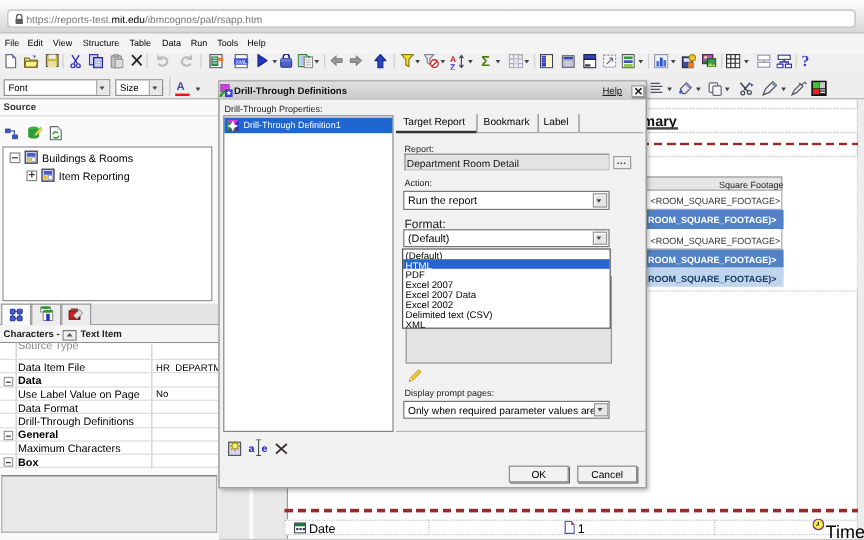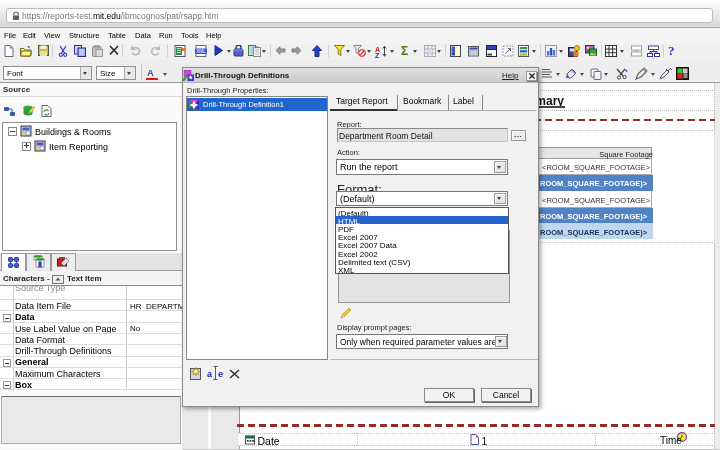--- a/index.html
+++ b/index.html
@@ -308,21 +308,21 @@
 <div class="a" style="left:257.5px;top:434.5px;font-size:10.5px;color:#000">Date</div>
 <svg class="a" style="left:469.5px;top:433.5px" width="9" height="11" viewBox="0 0 9 11">
     <path d="M1 0.5h5l2.5 3v7H1z" fill="#fff" stroke="#55a"></path>
     <path d="M6 0.5l2.5 3H6z" fill="#d44"></path>
   </svg>
 <div class="a" style="left:481.5px;top:434.5px;font-size:10.5px;color:#000">1</div>
 <svg class="a" style="left:677px;top:431.5px" width="10" height="10" viewBox="0 0 10 10">
     <circle cx="5" cy="5" r="4.4" fill="#f6f23e" stroke="#7a3a9e" stroke-width="1.2"></circle>
     <path d="M5 2.7V5L3.4 6.2" stroke="#333" fill="none"></path>
   </svg>
-<div class="a" style="left:660px;top:434.5px;font-size:10px;color:#000">Time</div>
+<div class="a" style="left:688px;top:434.5px;font-size:15px;color:#000">Time</div>
 
 <div class="a" style="left:0;top:83px;width:182px;height:367px;background:#fafafa"></div>
 <div class="a" style="left:3px;top:85px;font-size:8px;font-weight:bold;color:#333">Source</div>
 <div class="a" style="left:0;top:96px;width:182px;height:1px;background:#dcdcdc"></div>
 <svg class="a" style="left:4px;top:106px" width="12" height="11" viewBox="0 0 12 11">
     <rect x="0" y="1" width="5" height="4" rx="1" fill="#3a56b0"></rect>
     <rect x="6" y="6" width="5" height="4" rx="1" fill="#3a56b0"></rect>
     <path d="M5 3h3v4" stroke="#3a56b0" fill="none"></path>
   </svg>
 <svg class="a" style="left:23px;top:105px" width="12" height="12" viewBox="0 0 12 12">
@@ -466,21 +466,21 @@
 <div class="a" style="left:339px;top:130.5px;font-size:8.5px;color:#111">Department Room Detail</div>
 <div class="a" style="left:511px;top:130px;width:15px;height:11px;background:#ececec;border:1px solid #999;box-shadow:inset 1px 1px 0 #fff"></div>
 <div class="a" style="left:514px;top:130px;font-size:8px;font-weight:bold;color:#333;letter-spacing:0.5px">...</div>
 
 <div class="a" style="left:337px;top:147.5px;font-size:7.5px;color:#222">Action:</div>
 <div class="a" style="left:336px;top:159px;width:172px;height:16px;background:#fff;border:1px solid #777"></div>
 <div class="a" style="left:340px;top:161.5px;font-size:9px;color:#000">Run the report</div>
 <div class="a" style="left:494px;top:161px;width:12px;height:12px;background:#e6e6e6;border:1px solid #999;box-shadow:inset 1px 1px 0 #fff"></div>
 <div class="da" style="left:497px;top:166px"></div>
 
-<div class="a" style="left:337px;top:181.5px;font-size:13px;color:#222">Format:</div>
+<div class="a" style="left:337px;top:181.5px;font-size:10px;color:#222">Format:</div>
 <div class="a" style="left:336px;top:191px;width:172px;height:15px;background:#fff;border:1px solid #777"></div>
 <div class="a" style="left:340px;top:193.5px;font-size:9px;color:#000">(Default)</div>
 <div class="a" style="left:494px;top:193px;width:12px;height:11px;background:#e6e6e6;border:1px solid #999;box-shadow:inset 1px 1px 0 #fff"></div>
 <div class="da" style="left:497px;top:197px"></div>
 
 <div class="a" style="left:337.5px;top:230px;width:172px;height:73px;background:#e3e3e3;border:1px solid #949494"></div>
 
 <div class="a" style="left:335px;top:207px;width:174px;height:67px;background:#fff;border:1px solid #555"></div>
 <div class="a" style="left:338px;top:208.5px;font-size:8px;color:#000">(Default)</div>
 <div class="a" style="left:336px;top:216px;width:172px;height:8.3px;background:#2563cf"></div>

